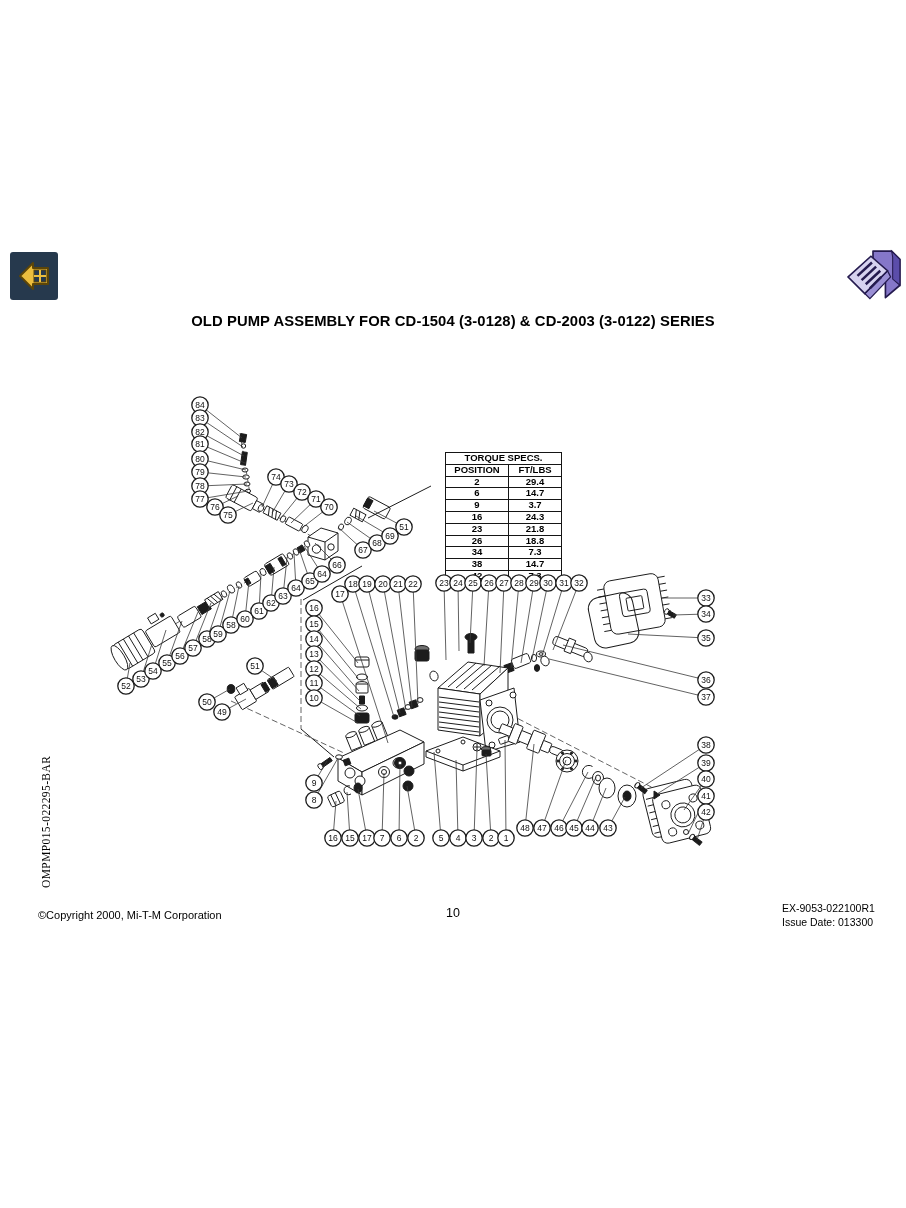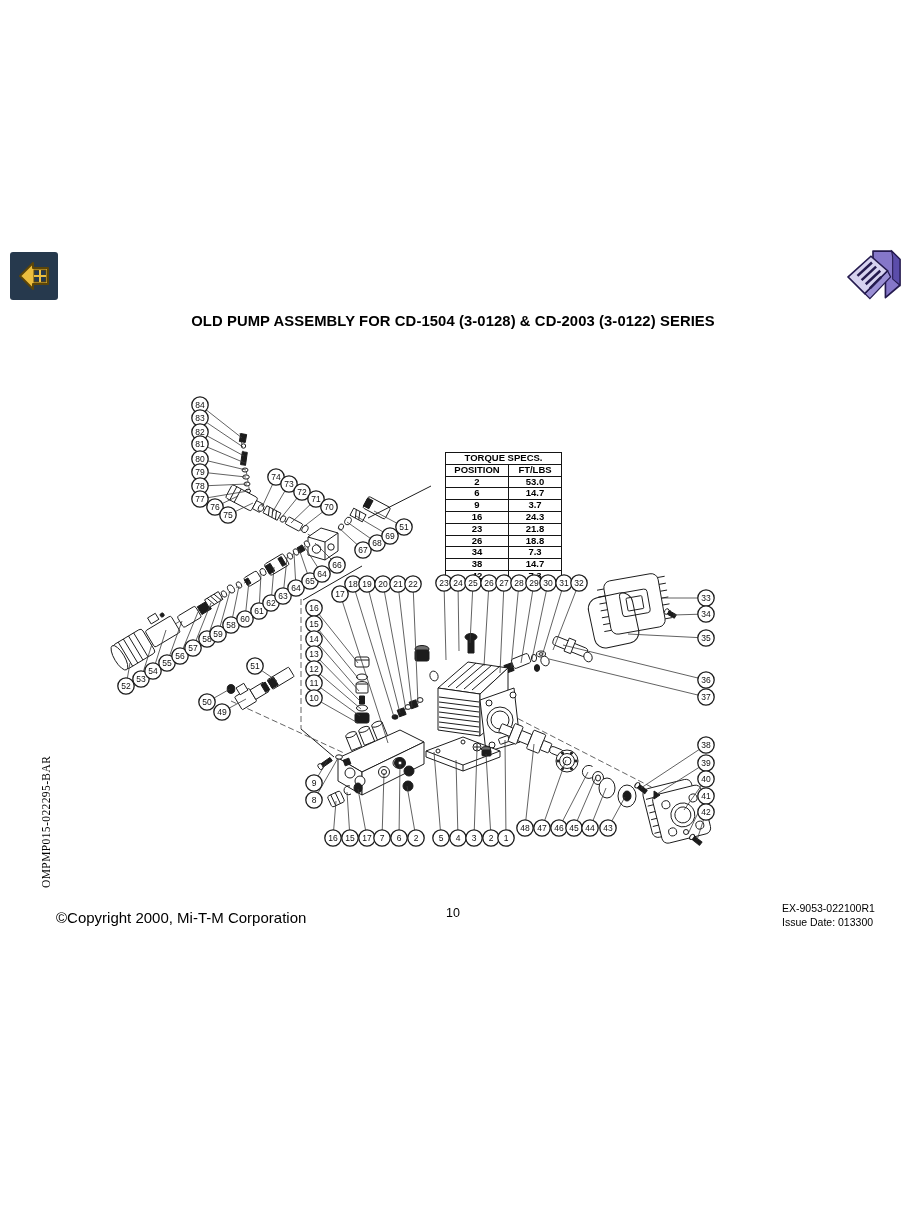--- a/index.html
+++ b/index.html
@@ -12,21 +12,21 @@
   .nav-print{top:247px;left:844px;width:58px;height:62px;}
   .torque-table{position:absolute;top:416px;left:445px;border-collapse:collapse;
         font-size:9.5px;font-weight:bold;background:#fff;margin-top:36px;}
   .torque-table th,.torque-table td{border:1.4px solid #151515;text-align:center;
         padding:0 3px;height:10.8px;line-height:10.8px;white-space:nowrap;}
   .torque-table .c1{width:56px;}
   .torque-table .c2{width:46px;}
   .side-code{position:absolute;left:40px;top:888px;transform:rotate(-90deg);
         transform-origin:0 0;font-family:"Liberation Serif",serif;font-size:11.5px;
         letter-spacing:0.4px;white-space:nowrap;}
-  .footer-copyright{position:absolute;left:56px;top:909px;font-size:15px;}
+  .footer-copyright{position:absolute;left:38px;top:909px;font-size:11px;}
   .footer-page{position:absolute;left:0;top:906px;width:906px;text-align:center;font-size:12.5px;}
   .footer-right{position:absolute;left:782px;top:902px;font-size:10.5px;line-height:13.5px;}
   svg.diagram{position:absolute;left:0;top:0;width:906px;height:1208px;}
   svg.diagram *{vector-effect:non-scaling-stroke;}
   .pt{stroke:#1c1c1c;stroke-width:1;fill:none;stroke-linejoin:round;}
   .f{fill:#ffffff;}
   .d{fill:#1c1c1c;stroke:#1c1c1c;}
   .g{fill:#6e6e6e;stroke:#1c1c1c;}
   .dashline{stroke:#3c3c3c;stroke-width:0.8;stroke-dasharray:6 3;fill:none;}
   .leader{stroke:#3a3a3a;stroke-width:0.8;}
@@ -71,21 +71,21 @@
           <th colspan="2">TORQUE SPECS.</th>
         </tr>
       <tr>
         <th class="c1">POSITION</th>
         <th class="c2">FT/LBS</th>
       </tr>
     </thead>
     <tbody>
         <tr>
           <td class="c1">2</td>
-          <td class="c2">53.0</td>
+          <td class="c2">29.4</td>
         </tr>
         <tr>
           <td class="c1">6</td>
           <td class="c2">14.7</td>
         </tr>
         <tr>
           <td class="c1">9</td>
           <td class="c2">3.7</td>
         </tr>
         <tr>

